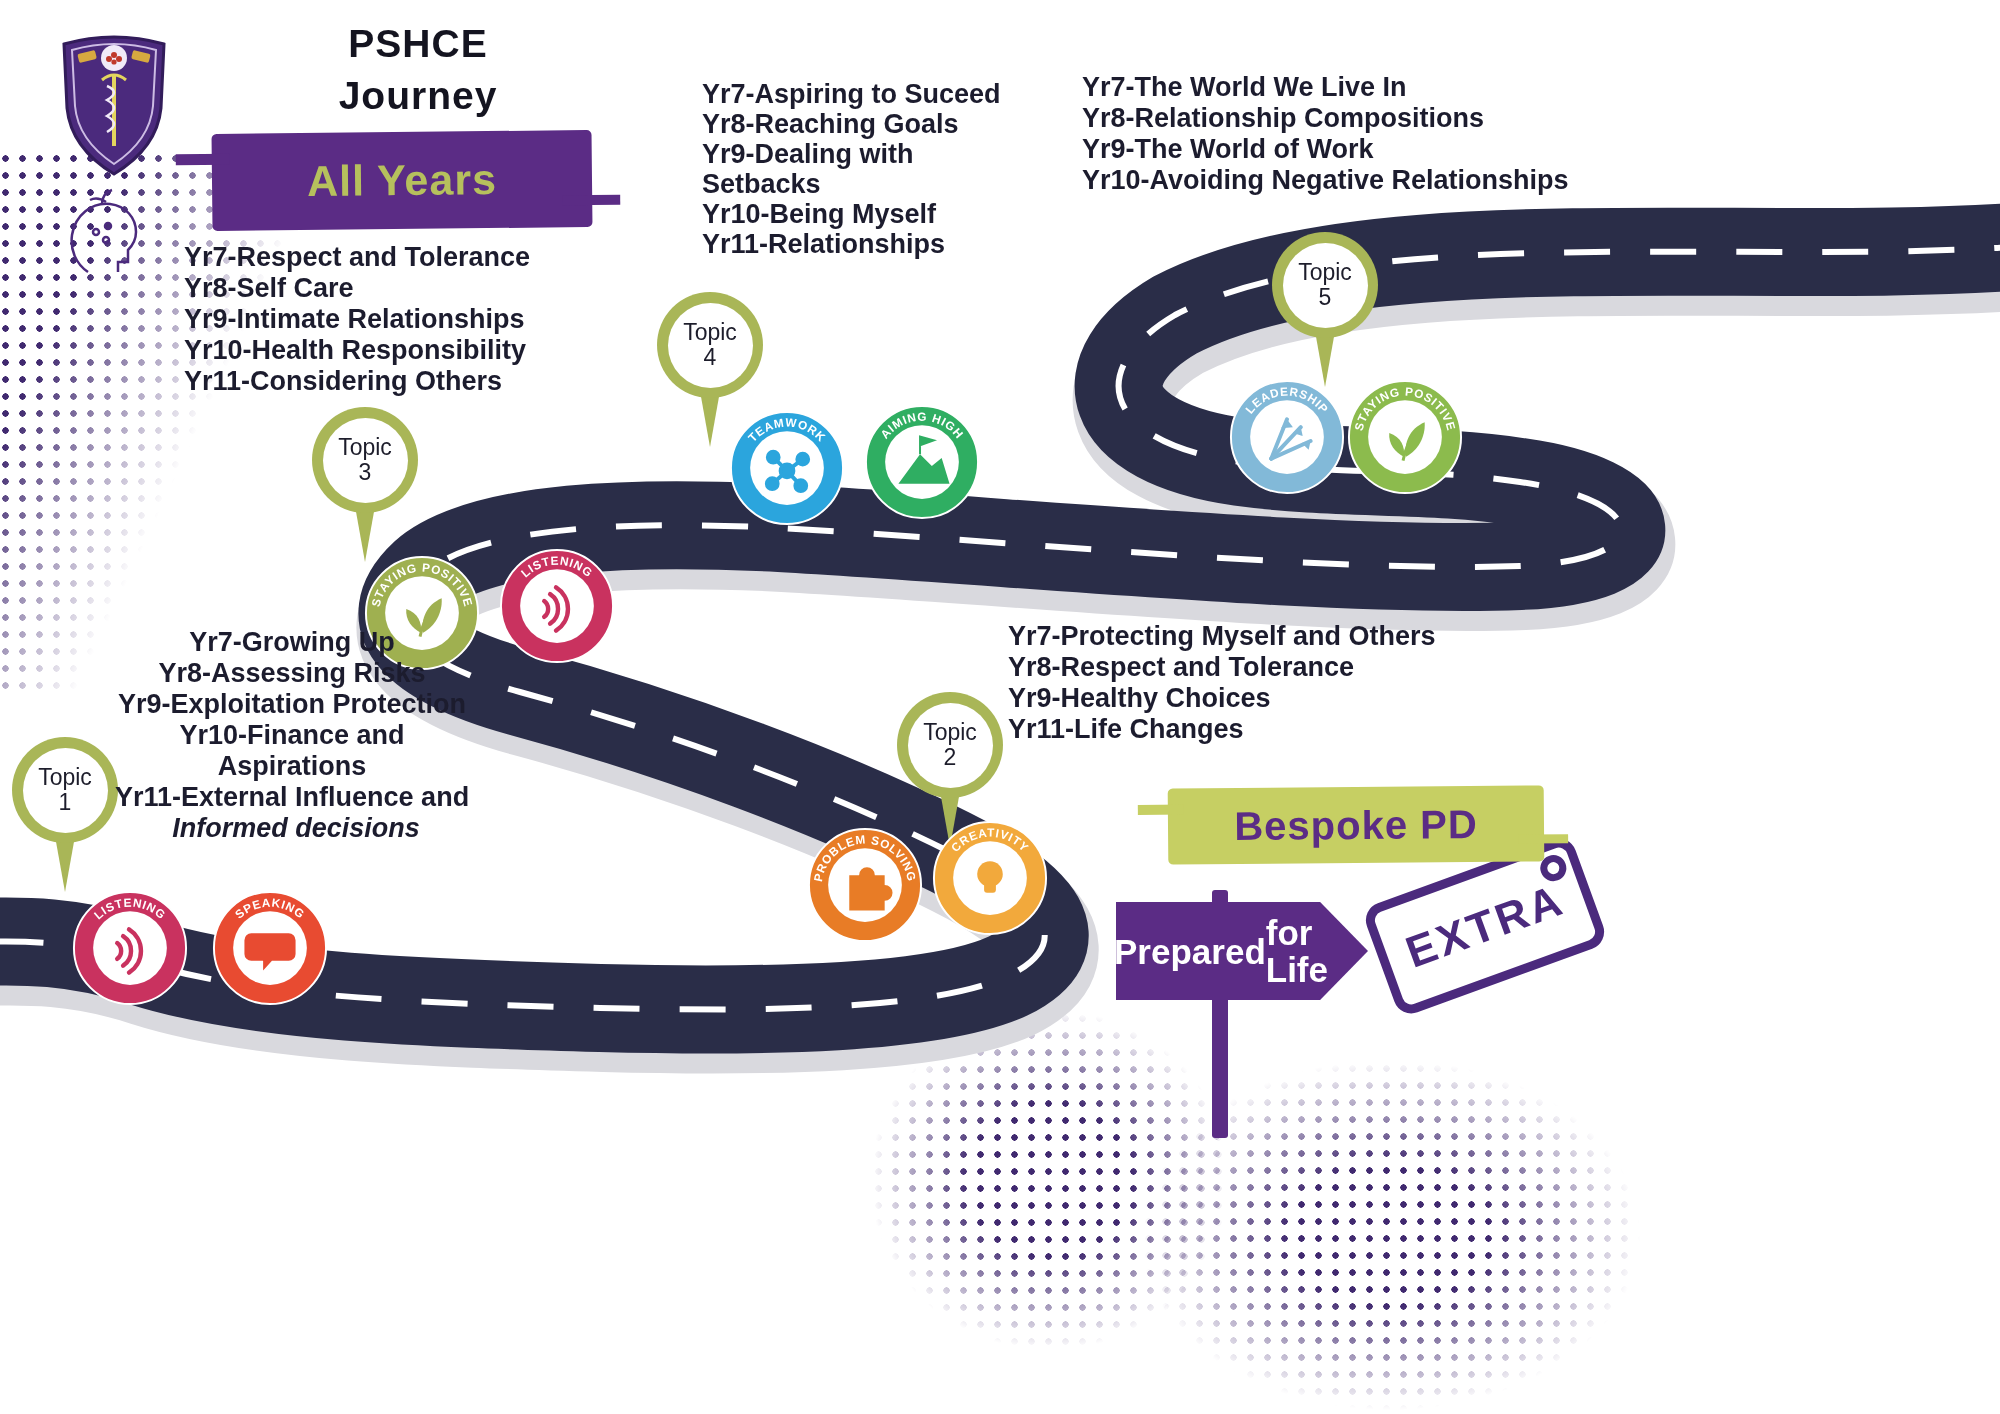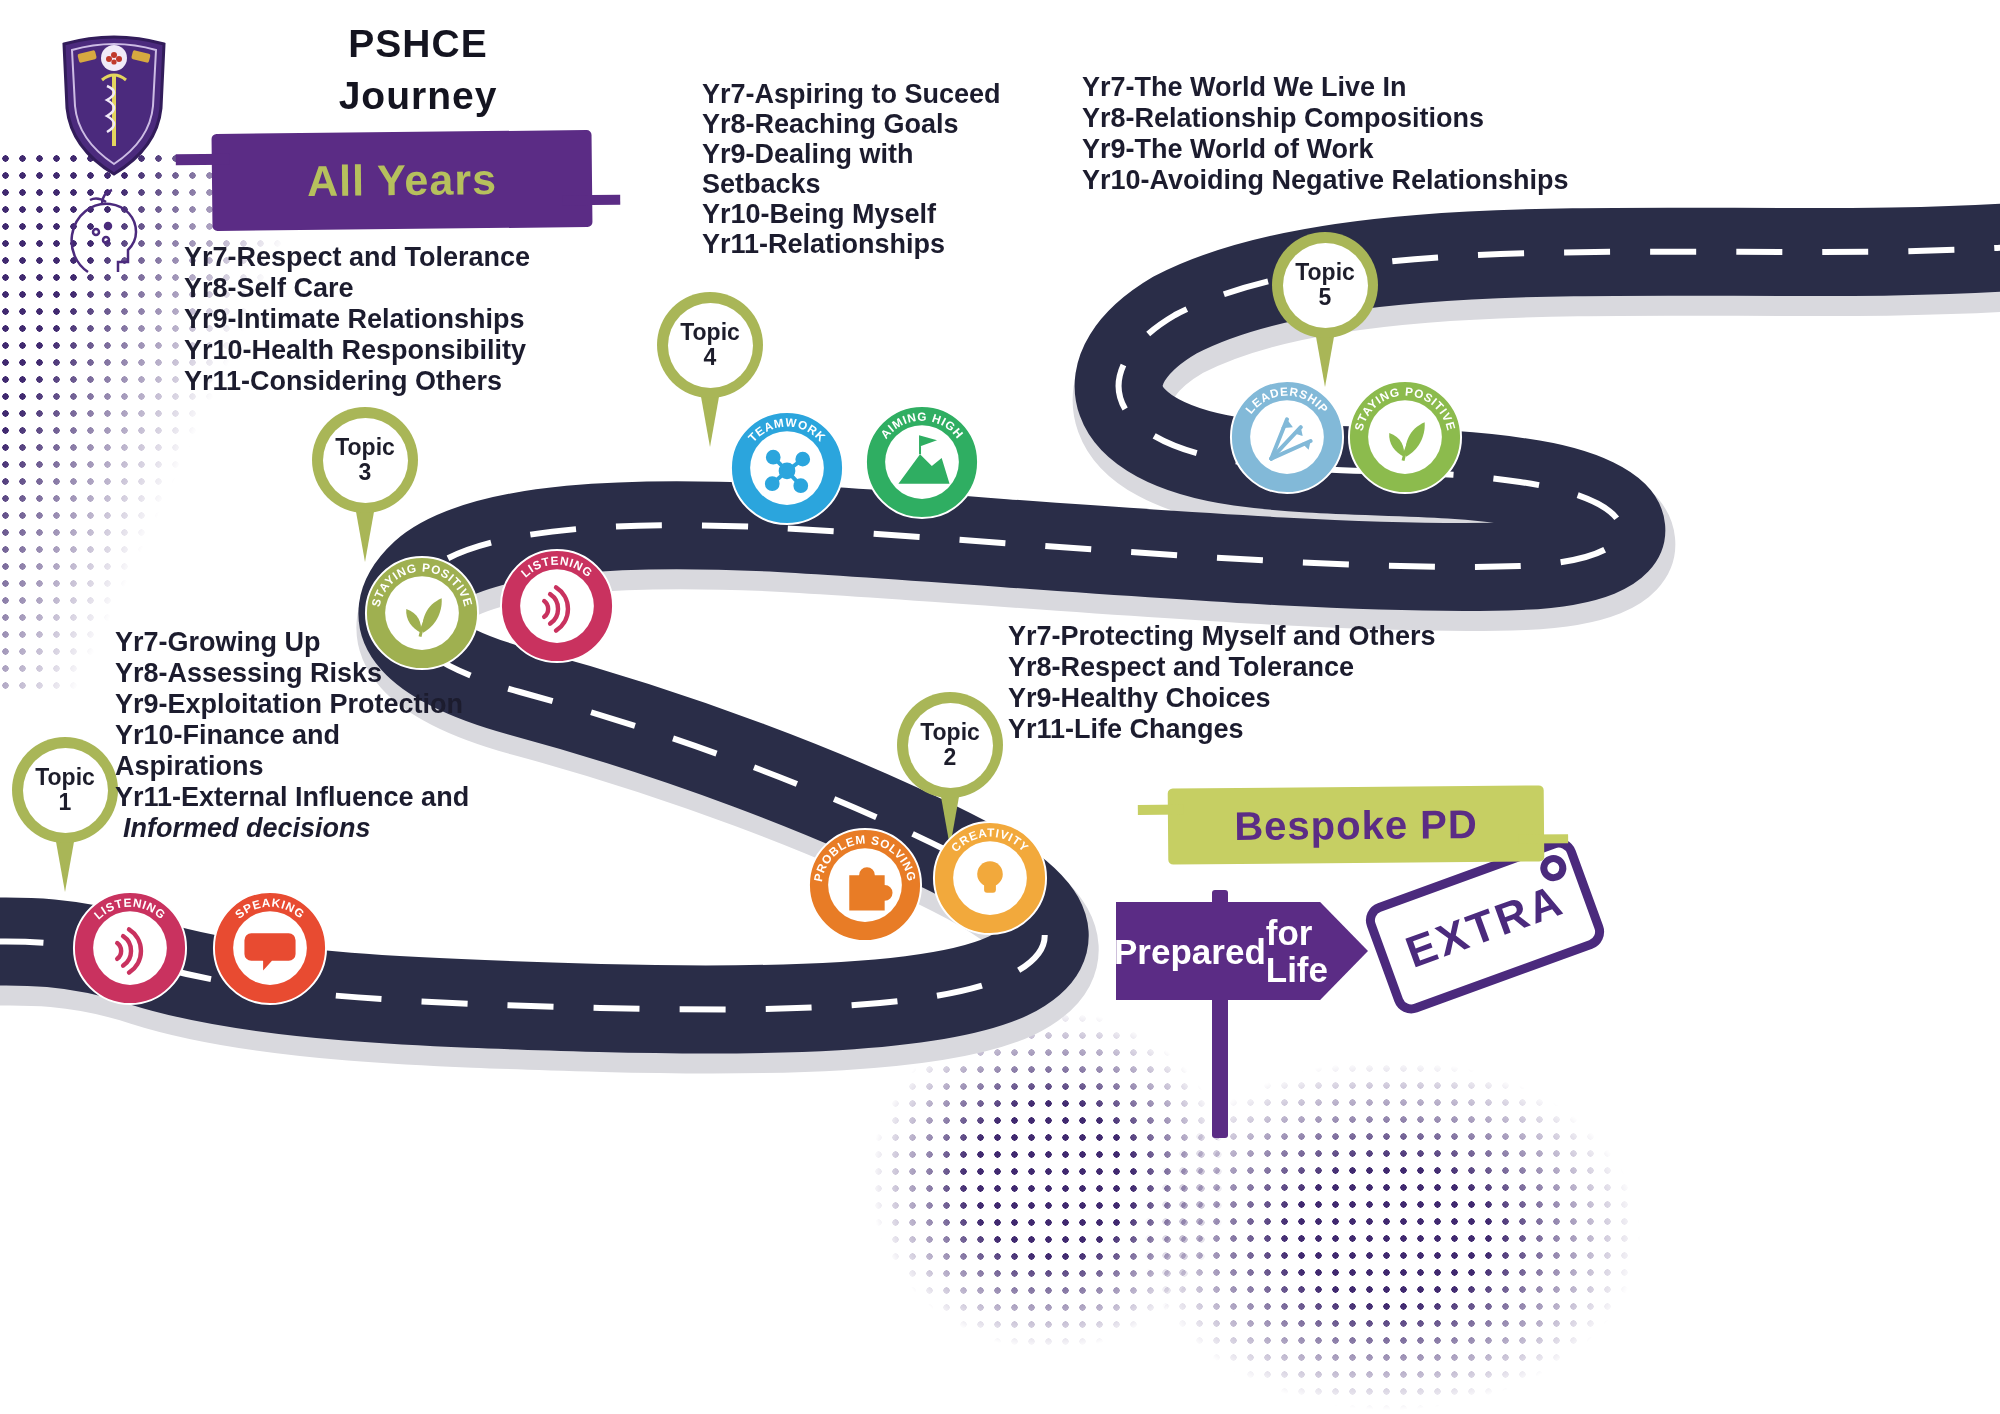--- a/index.html
+++ b/index.html
@@ -34,32 +34,32 @@
   .banner-bespoke{left:1168px;top:787px;width:376px;height:76px;background:#c6cf63;transform:rotate(-.5deg);}
   .banner-bespoke::before{content:"";position:absolute;left:-30px;top:16px;width:46px;height:10px;background:#c6cf63;}
   .banner-bespoke::after{content:"";position:absolute;right:-24px;bottom:18px;width:50px;height:9px;background:#c6cf63;}
   .banner-bespoke .banner-text{font-size:40px;font-weight:800;color:#5b2c85;letter-spacing:1px;}
 
   
   .tblock{position:absolute;z-index:6;font-weight:700;font-size:27px;line-height:31px;white-space:nowrap;color:#1c1c2e;}
   .tb-allyears{left:184px;top:242px;}
   .tb-aspiring{left:702px;top:79px;line-height:30px;}
   .tb-world{left:1082px;top:72px;}
-  .tb-growing{left:115px;top:627px;}
+  .tb-growing{left:115px;top:627px;text-align:center;}
   .tb-growing .yline:nth-child(7){padding-left:8px;font-style:italic;}
   .tb-protecting{left:1008px;top:621px;}
 
   
   .pin{position:absolute;z-index:4;width:106px;height:170px;}
   .pin-tail{position:absolute;left:50%;top:60px;transform:translateX(-50%);width:0;height:0;
             border-left:17px solid transparent;border-right:17px solid transparent;border-top:95px solid #a9b657;}
   .pin-circle{position:absolute;left:0;top:0;width:106px;height:106px;border-radius:50%;background:#a9b657;
               display:flex;align-items:center;justify-content:center;}
   .pin-inner{width:85px;height:85px;border-radius:50%;background:#ffffff;display:flex;flex-direction:column;
-             align-items:center;justify-content:center;font-weight:700;font-size:23px;line-height:25px;color:#1d1d2b;}
+             align-items:center;justify-content:center;font-weight:400;font-size:23px;line-height:25px;color:#1d1d2b;}
 
   
   .badge{position:absolute;width:118px;height:118px;z-index:5;}
 
   
   .signpost-pole{position:absolute;left:1212px;top:890px;width:16px;height:248px;background:#5b2c85;z-index:2;border-radius:3px;}
   .signpost{position:absolute;left:1116px;top:902px;width:252px;height:98px;background:#5b2c85;z-index:3;
             clip-path:polygon(0 0,81% 0,100% 50%,81% 100%,0 100%);
             display:flex;flex-direction:row;align-items:center;justify-content:center;
             color:#ffffff;font-size:35px;line-height:37px;font-weight:600;padding-right:42px;box-sizing:border-box;}

